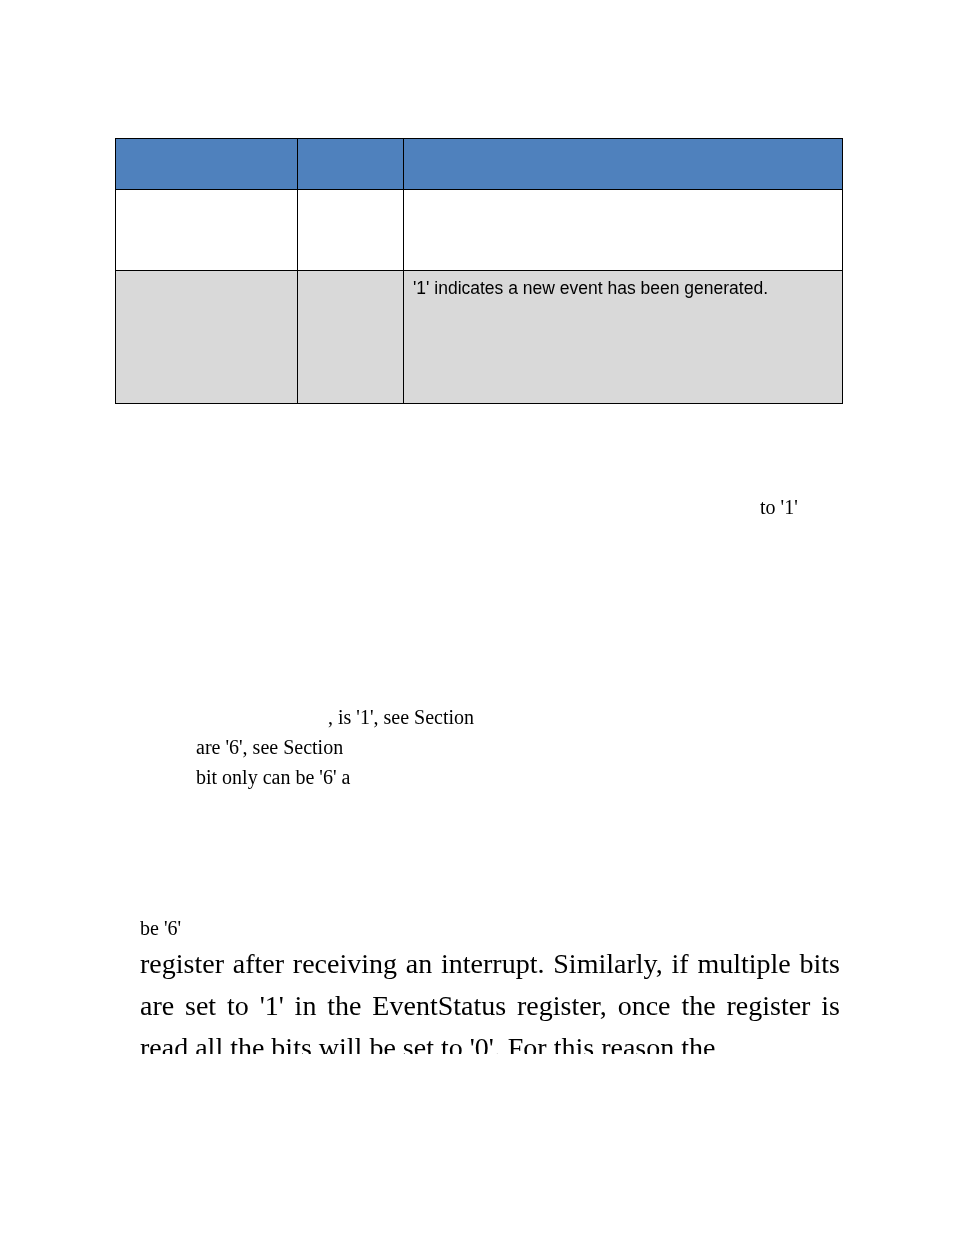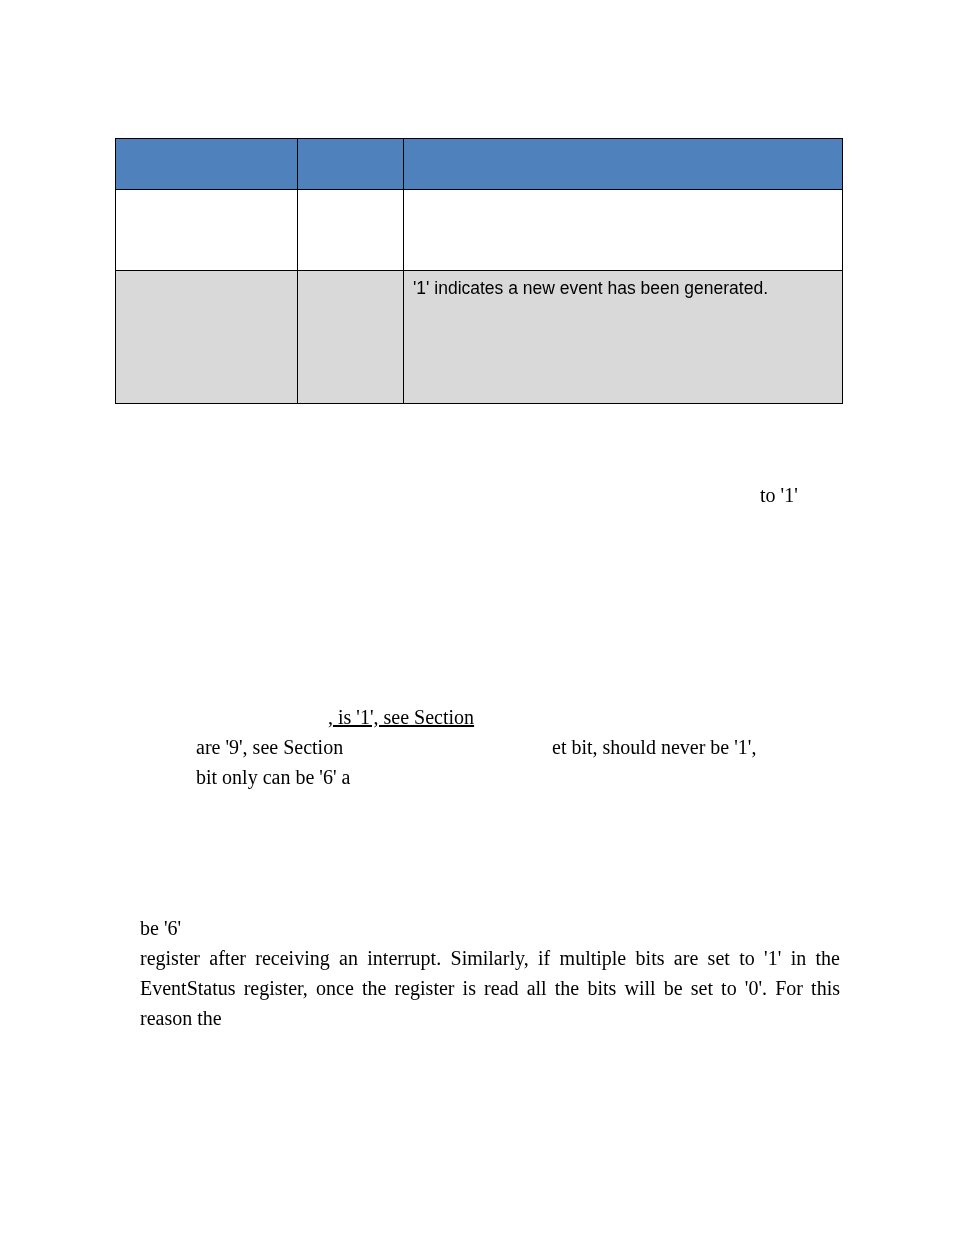--- a/index.html
+++ b/index.html
@@ -45,21 +45,21 @@
   .cell-text {
     font-family: Arial, Helvetica, sans-serif;
     font-size: 17.5px;
     padding: 6px 8px;
     line-height: 1.25;
   }
   .para {
     position: absolute;
     left: 140px;
     width: 700px;
-    font-size: 20px;
+    font-size: 28px;
     line-height: 1.5;
     text-align: justify;
   }
   .txt {
     position: absolute;
     font-size: 20px;
     line-height: 1.5;
   }
 </style>
 </head>
@@ -87,26 +87,25 @@
     <tr class="greyrow">
       <td></td>
       <td></td>
       <td>
         <div class="cell-text">'1' indicates a new event has been generated.</div>
       </td>
     </tr>
   </tbody>
     </table>
 
-  <span class="txt" style="left:760px; top:480px;">to  '1'</span>
+  <span class="txt" style="left:760px; top:492px;">to  '1'</span>
 
-  <span class="txt" style="left:328px; top:702px;text-decoration:underline;">, is '1', see Section</span>
+  <span class="txt" style="left:328px; top:702px;">, is '1', see Section</span>
 
-  <span class="txt" style="left:196px; top:732px;">are '9', see Section</span>
-  <span class="txt" style="left:552px; top:732px;">et bit, should never be '1',</span>
+  <span class="txt" style="left:196px; top:732px;">are '6', see Section</span>
 
   <span class="txt" style="left:196px; top:762px;">bit only can be '6' a</span>
 
   <span class="txt" style="left:140px; top:913px;">be '6'</span>
 
   <div class="para" style="top:943px;">register  after  receiving  an  interrupt.    Similarly,  if  multiple  bits  are  set  to  '1'  in  the EventStatus register, once the register is read all the bits will be set to '0'.  For this reason the</div>
 
 </div>
 
 </body></html>

